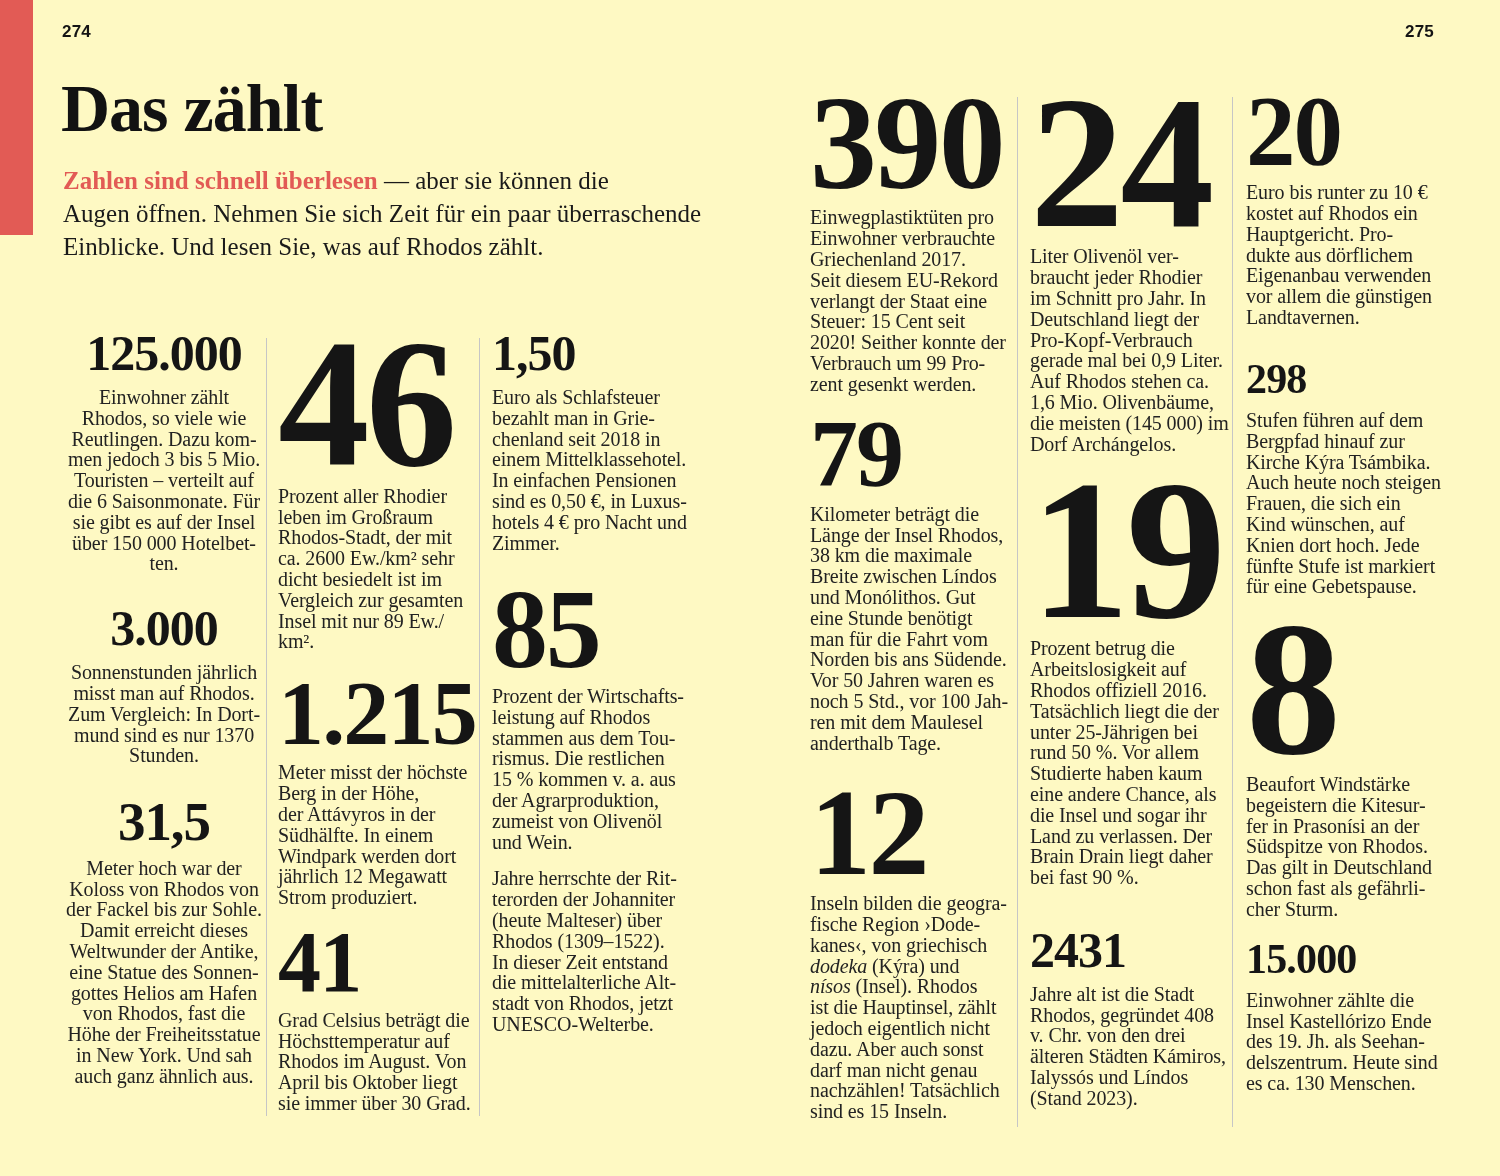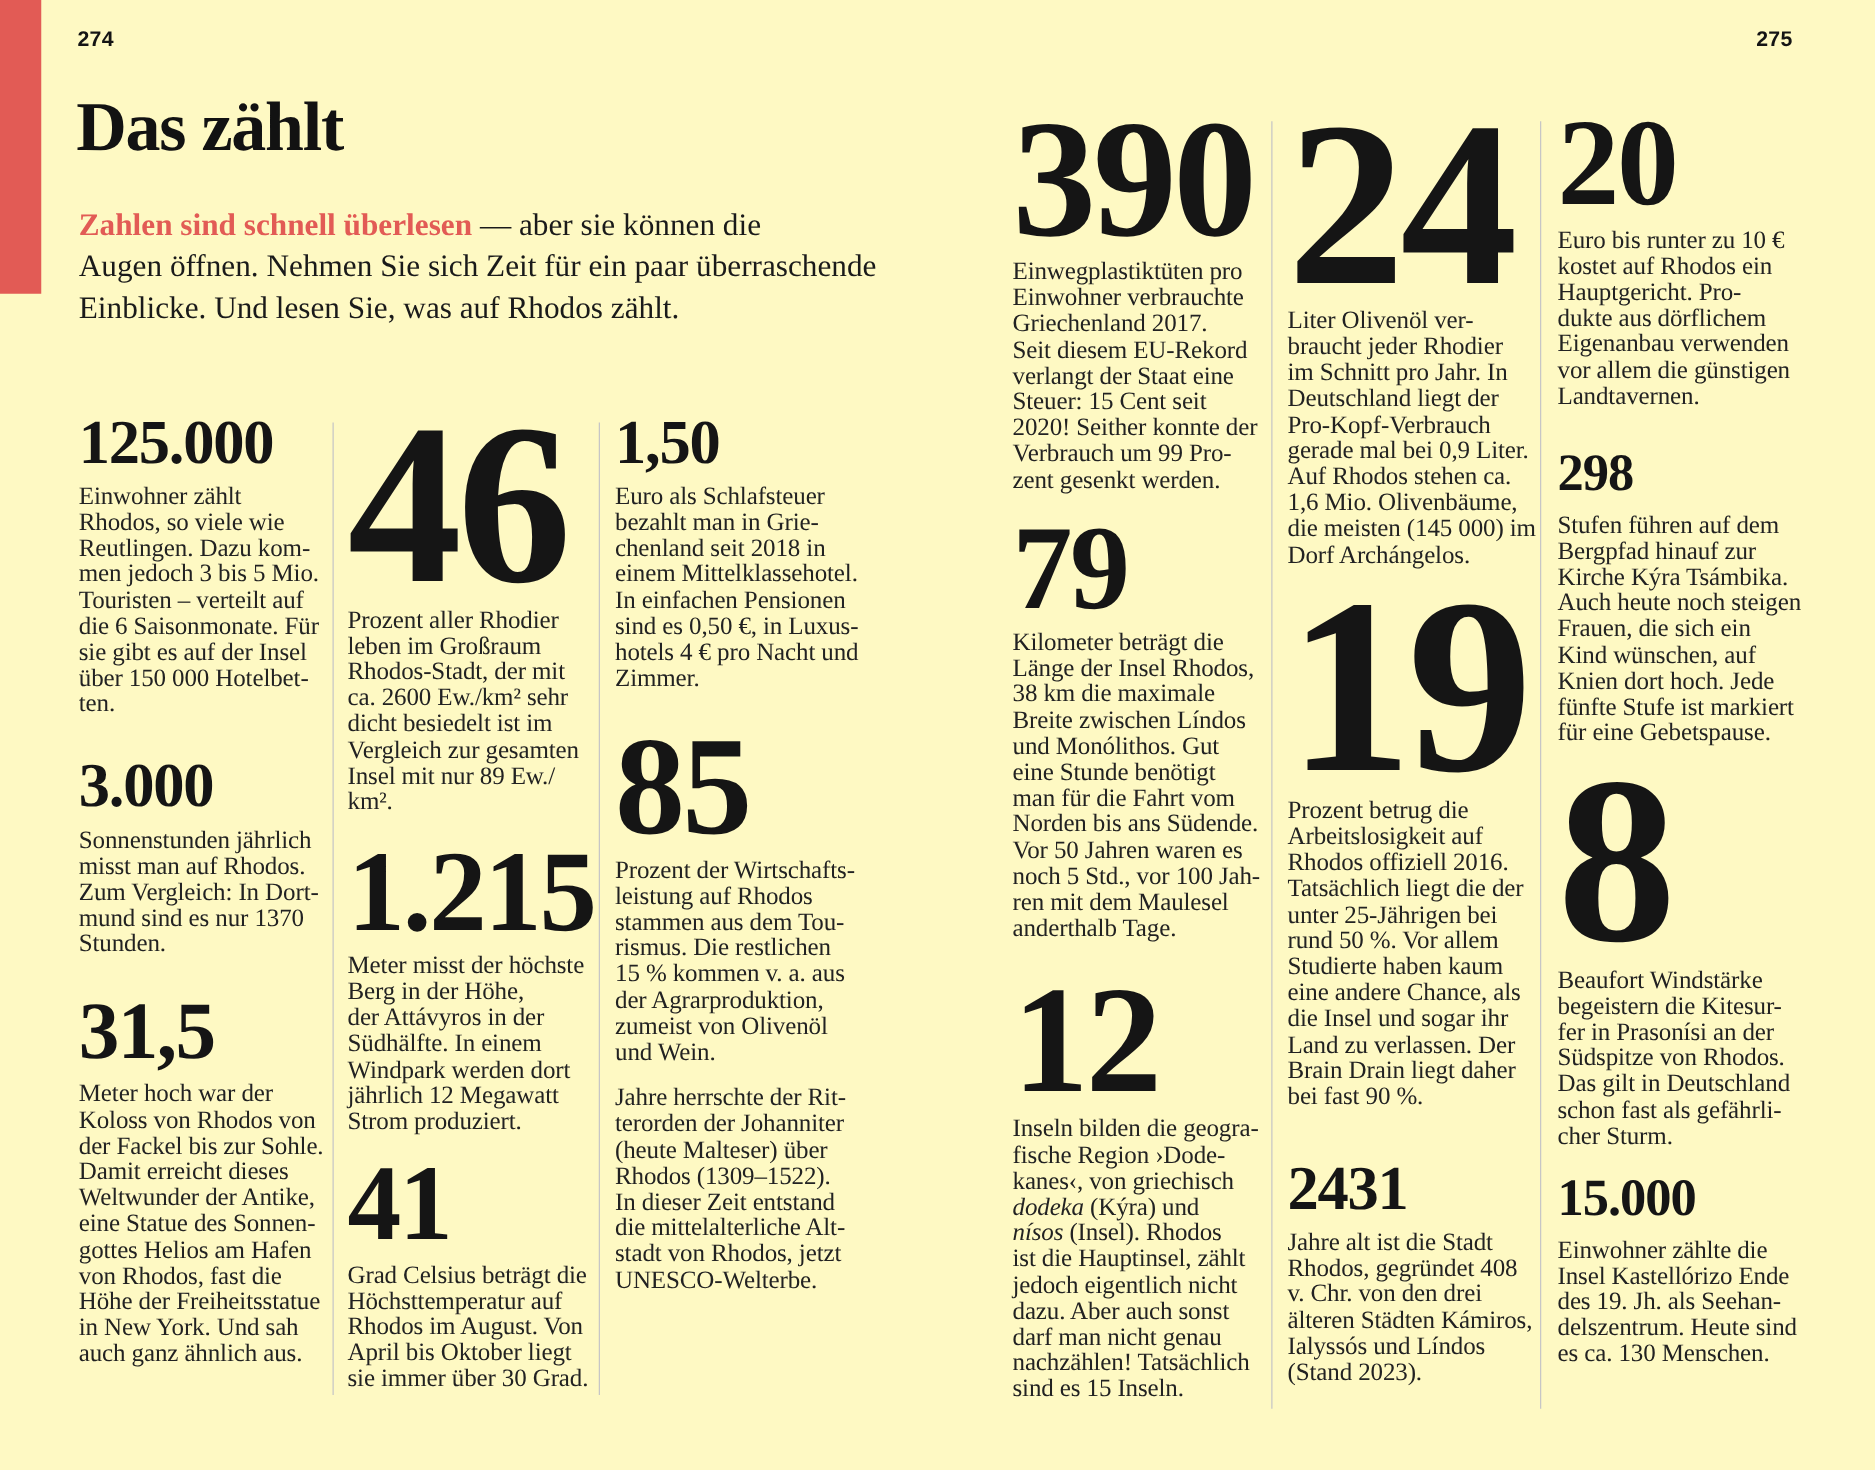--- a/index.html
+++ b/index.html
@@ -10,48 +10,48 @@
   }
   .accent-bar{position:absolute;left:0;top:0;width:33px;height:235px;}
   .pn{
     position:absolute;top:22px;font-family:"Liberation Sans",sans-serif;
     font-weight:700;font-size:17px;color:#141414;letter-spacing:0.2px;
   }
   .pn-l{left:62px;}
   .pn-r{left:1405px;}
   .title{
     position:absolute;left:61px;top:74px;margin:0;
-    font-size:56px;font-weight:700;line-height:1;letter-spacing:-1px;color:#121212;
+    font-size:68px;font-weight:700;line-height:1;letter-spacing:-1px;color:#121212;
   }
   .intro{
     position:absolute;left:63px;top:164px;width:720px;margin:0;
     font-size:25px;line-height:33px;color:#1a1a1a;
   }
   .intro-hl{font-weight:700;}
   .col{position:absolute;}
-  .c1{left:63px;top:335px;width:202px;}
+  .c1{left:63px;top:335px;width:202px;text-align:center;}
   .c2{left:278px;top:338px;width:200px;}
   .c3{left:492px;top:335px;width:206px;}
   .c4{left:810px;top:95px;width:205px;}
   .c5{left:1030px;top:95px;width:200px;}
   .c6{left:1246px;top:95px;width:208px;}
   .vline{position:absolute;width:1px;background:#c6c6c6;}
   .v1{left:266px;top:338px;height:778px;}
   .v2{left:479px;top:338px;height:778px;}
   .v3{left:1017px;top:97px;height:1030px;}
   .v4{left:1232px;top:97px;height:1030px;}
   .blk-num{
     font-weight:700;line-height:0.72;letter-spacing:-0.02em;color:#151515;
     margin:24px 0 0 0;white-space:nowrap;
   }
   .blk-num.first{margin-top:0;}
   .mt28{margin-top:28px;}
   .mt36{margin-top:36px;}
   .mt44{margin-top:44px;}
-  .f46{font-size:42px;}  .f50{font-size:50px;}  .f81{font-size:65px;}
+  .f46{font-size:42px;}  .f50{font-size:50px;}  .f81{font-size:55px;}
   .f86{font-size:86px;}  .f92{font-size:92px;}  .f96{font-size:96px;}
   .f99{font-size:99px;}  .f112{font-size:112px;}.f122{font-size:122px;}
   .f134{font-size:134px;}.f183{font-size:183px;}.f188{font-size:188px;}
   .f190{font-size:190px;}.f200{font-size:200px;}
   .blk-txt{
     margin:16px 0 0 0;font-size:20px;line-height:20.8px;color:#222222;
     letter-spacing:-0.1px;white-space:pre-line;
   }
   .blk-txt em{font-style:italic;}
 </style>

